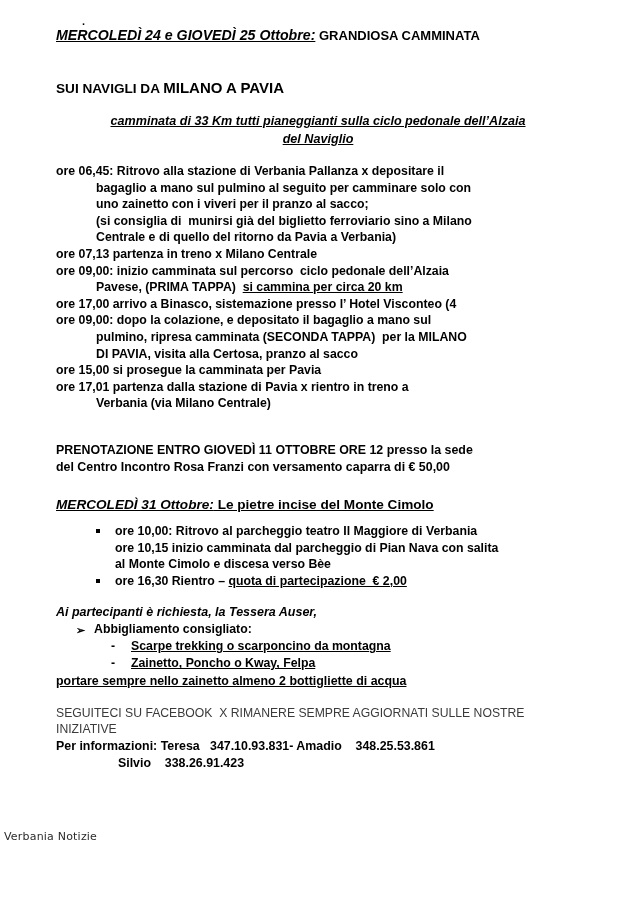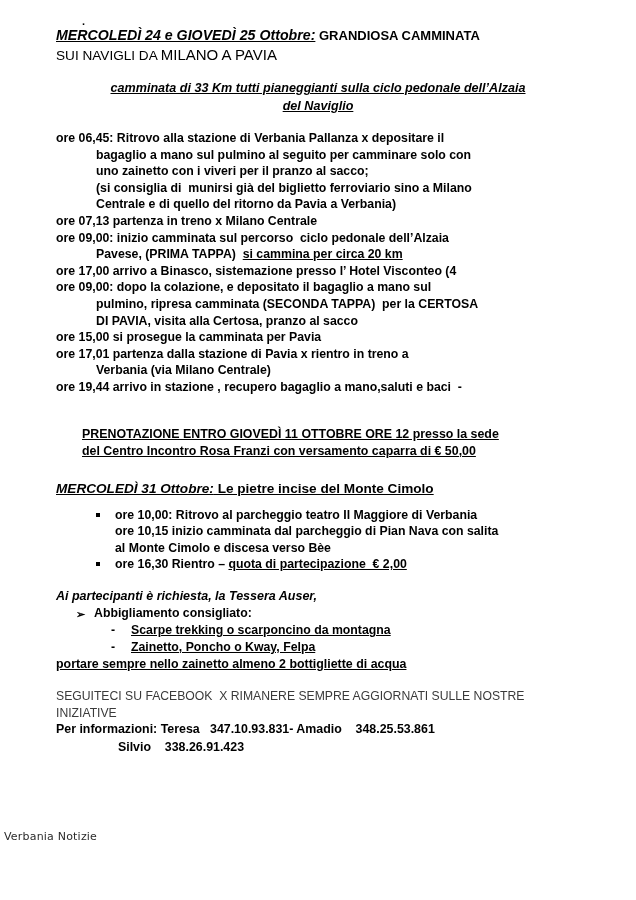--- a/index.html
+++ b/index.html
@@ -51,21 +51,22 @@
     font-size: 14.2px;
   }
   .title-head .plain {
     font-style: normal;
     text-decoration: none;
     font-size: 13px;
   }
   .line2 {
     font-size: 13.6px;
     line-height: 19px;
-    font-weight: normal;
+    font-weight: bold;
+    margin-top: 33px;
   }
   .line2 .big { font-size: 15px; }
 
   .subtitle {
     text-align: center;
     font-style: italic;
     font-weight: bold;
     text-decoration: underline;
     font-size: 12.6px;
     line-height: 17.5px;
@@ -85,23 +86,21 @@
     font-size: 12.4px;
     line-height: 17px;
     font-weight: bold;
     text-decoration: underline;
     white-space: pre-wrap;
   }
   .prenot {
     font-size: 12.4px;
     line-height: 17px;
     font-weight: bold;
-    text-decoration: underline;
-    white-space: pre-wrap;
-    margin-left: 26px;
+    white-space: pre-wrap;
   }
 
   .sect2-title {
     font-size: 13.6px;
     line-height: 20px;
     font-weight: bold;
   }
   .sect2-title .em {
     font-style: italic;
     text-decoration: underline;
@@ -225,26 +224,25 @@
       <div class="row">ore 06,45: Ritrovo alla stazione di Verbania Pallanza x depositare il</div>
       <div class="row ind1">bagaglio a mano sul pulmino al seguito per camminare solo con</div>
       <div class="row ind1">uno zainetto con i viveri per il pranzo al sacco;</div>
       <div class="row ind1">(si consiglia di  munirsi già del biglietto ferroviario sino a Milano</div>
       <div class="row ind1">Centrale e di quello del ritorno da Pavia a Verbania)</div>
       <div class="row">ore 07,13 partenza in treno x Milano Centrale</div>
       <div class="row">ore 09,00: inizio camminata sul percorso  ciclo pedonale dell’Alzaia</div>
       <div class="row ind1"><span>Pavese, (PRIMA TAPPA)  </span><span class="u">si cammina per circa 20 km</span></div>
       <div class="row">ore 17,00 arrivo a Binasco, sistemazione presso l’ Hotel Visconteo (4</div>
       <div class="row">ore 09,00: dopo la colazione, e depositato il bagaglio a mano sul</div>
-      <div class="row ind1">pulmino, ripresa camminata (SECONDA TAPPA)  per la CERTOSA</div>
+      <div class="row ind1">pulmino, ripresa camminata (SECONDA TAPPA)  per la MILANO</div>
       <div class="row ind1">DI PAVIA, visita alla Certosa, pranzo al sacco</div>
       <div class="row">ore 15,00 si prosegue la camminata per Pavia</div>
       <div class="row">ore 17,01 partenza dalla stazione di Pavia x rientro in treno a</div>
       <div class="row ind1">Verbania (via Milano Centrale)</div>
-      <div class="row">ore 19,44 arrivo in stazione , recupero bagaglio a mano,saluti e baci  -</div>
     </div>
 
     <div class="spacer-md"></div>
 
 
     <div class="spacer-md"></div>
 
     <div>
       <div class="prenot">PRENOTAZIONE ENTRO GIOVEDÌ 11 OTTOBRE ORE 12 presso la sede</div>
       <div class="prenot">del Centro Incontro Rosa Franzi con versamento caparra di € 50,00</div>

